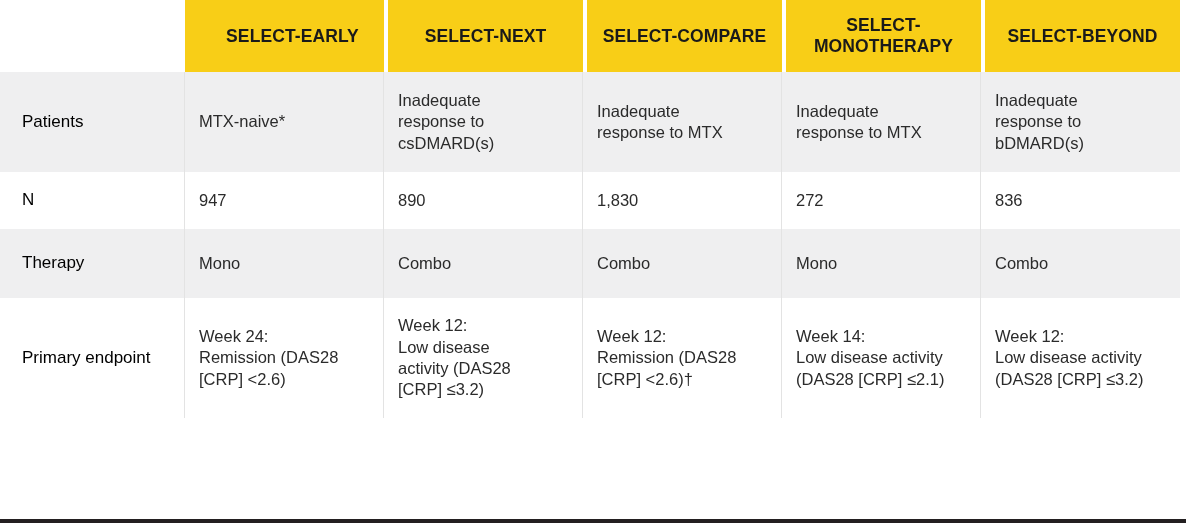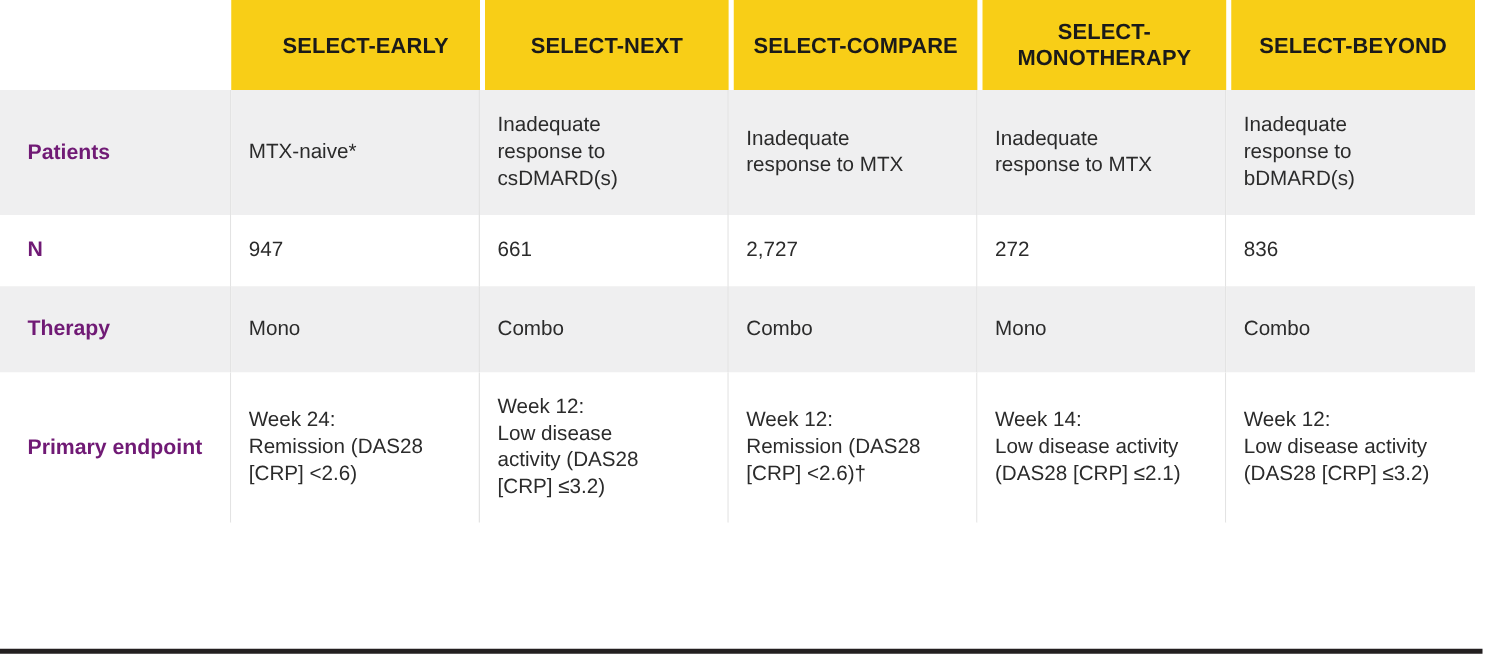--- a/index.html
+++ b/index.html
@@ -70,23 +70,23 @@
     font-size: 16.5px;
     line-height: 1.30;
     color: #2b2b2b;
     border-right: 1px solid #e3e3e3;
     box-sizing: border-box;
   }
   tbody td:last-child {
     border-right: 0;
   }
   tbody td.row-label {
-    font-weight: bold;
+    font-weight: normal;
     font-size: 17px;
-    color: #701a75;
+    color: #000000;
     padding-left: 22px;
     padding-right: 10px;
     line-height: 1.22;
   }
 
   tr.stripe td {
     background: #EFEFF0;
   }
   tr.plain td {
     background: #ffffff;
@@ -166,24 +166,24 @@
 bDMARD(s)</span>
         </td>
       </tr>
 
       <tr class="plain r-n">
         <td class="row-label">N</td>
         <td>
           <span class="cell-text">947</span>
         </td>
         <td>
-          <span class="cell-text">661</span>
-        </td>
-        <td>
-          <span class="cell-text">2,727</span>
+          <span class="cell-text">890</span>
+        </td>
+        <td>
+          <span class="cell-text">1,830</span>
         </td>
         <td>
           <span class="cell-text">272</span>
         </td>
         <td>
           <span class="cell-text">836</span>
         </td>
       </tr>
 
       <tr class="stripe r-therapy">

